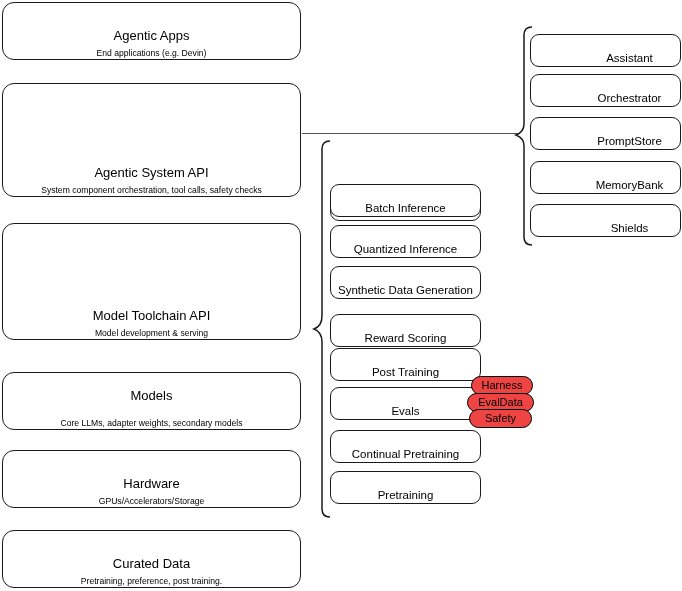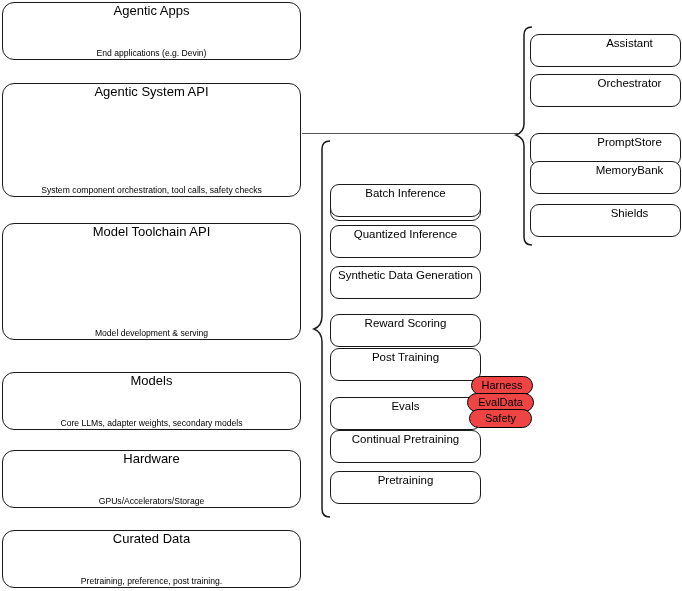--- a/index.html
+++ b/index.html
@@ -22,21 +22,21 @@
   
   .box {
     position: absolute;
     box-sizing: border-box;
     border: 1.3px solid #1a1a1a;
     border-radius: 12px;
     background: #ffffff;
     display: flex;
     flex-direction: column;
     align-items: center;
-    justify-content: space-between;
+    justify-content: flex-end;
     text-align: center;
   }
   .box .title {
     font-size: 13px;
     line-height: 16px;
     color: #000000;
     white-space: nowrap;
   }
   .box .subtitle {
     font-size: 8.6px;
@@ -149,21 +149,21 @@
   </div>
   <div class="box mid-box" style="top:266px;">
     <div class="title">Synthetic Data Generation</div>
   </div>
   <div class="box mid-box" style="top:314px;">
     <div class="title">Reward Scoring</div>
   </div>
   <div class="box mid-box" style="top:348px;">
     <div class="title">Post Training</div>
   </div>
-  <div class="box mid-box" style="top:397px;">
+  <div class="box mid-box" style="top:387px;">
     <div class="title">Evals</div>
   </div>
   <div class="box mid-box" style="top:430px;">
     <div class="title">Continual Pretraining</div>
   </div>
   <div class="box mid-box" style="top:471px;">
     <div class="title">Pretraining</div>
   </div>
 
   <div class="pill" style="left:471px;top:376px;width:62px;">Harness</div>
@@ -173,21 +173,21 @@
   <svg class="brace" style="left:512px;top:24px;" width="24" height="228">
     <path d="M 20 3 Q 12 3 12 11 L 12 100 Q 12 108 4 111 Q 12 114 12 122 L 12 213 Q 12 221 20 221" fill="none" stroke="#1a1a1a" stroke-width="1.5"></path>
   </svg>
 
   <div class="box right-box" style="top:34px;">
     <div class="title">Assistant</div>
   </div>
   <div class="box right-box" style="top:74px;">
     <div class="title">Orchestrator</div>
   </div>
-  <div class="box right-box" style="top:133px;">
+  <div class="box right-box" style="top:117px;">
     <div class="title">PromptStore</div>
   </div>
   <div class="box right-box" style="top:161px;">
     <div class="title">MemoryBank</div>
   </div>
   <div class="box right-box" style="top:204px;">
     <div class="title">Shields</div>
   </div>
 
 </div>

